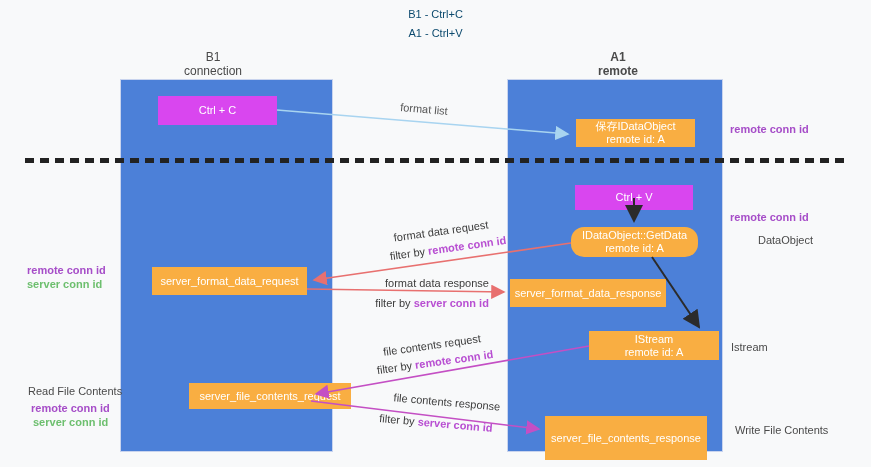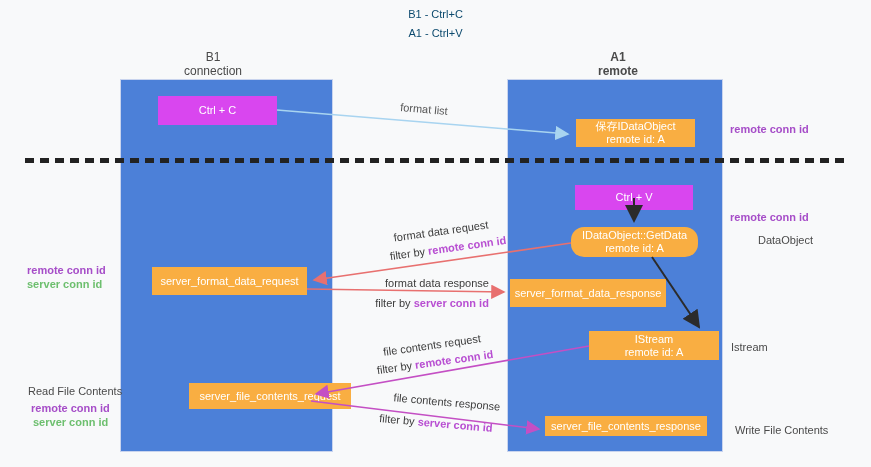--- a/index.html
+++ b/index.html
@@ -106,21 +106,21 @@
 
   <div class="box orange" style="left:589px;top:331px;width:130px;height:29px;">
     <div>IStream</div>
     <div>remote id: A</div>
   </div>
 
   <div class="box orange" style="left:149px;top:383px;width:162px;height:26px;margin-left:40px;">
     <div>server_file_contents_request</div>
   </div>
 
-  <div class="box orange" style="left:545px;top:416px;width:162px;height:20px;">
+  <div class="box orange" style="left:545px;top:416px;width:162px;height:44px;">
     <div>server_file_contents_response</div>
   </div>
 
   <div class="edge-label" style="left:424px;top:109px;transform:translate(-50%,-50%) rotate(5deg);color:#555;">format list</div>
 
   <div class="edge-label" style="left:441px;top:231px;transform:translate(-50%,-50%) rotate(-8deg);">format data request</div>
   <div class="edge-label" style="left:448px;top:248px;transform:translate(-50%,-50%) rotate(-8deg);">
     <span>filter by</span>
     <span class="key">remote conn id</span>
   </div>

